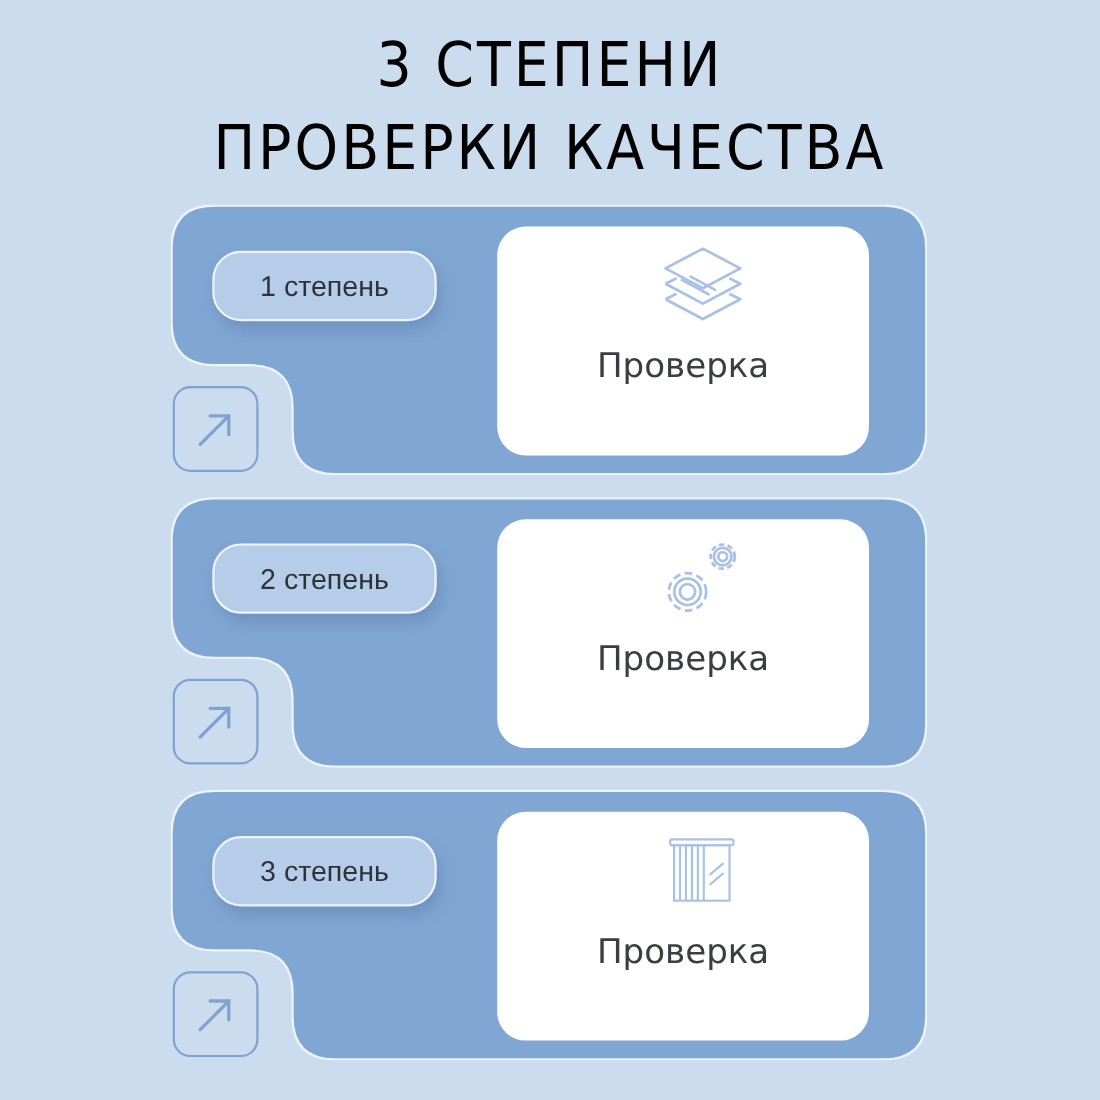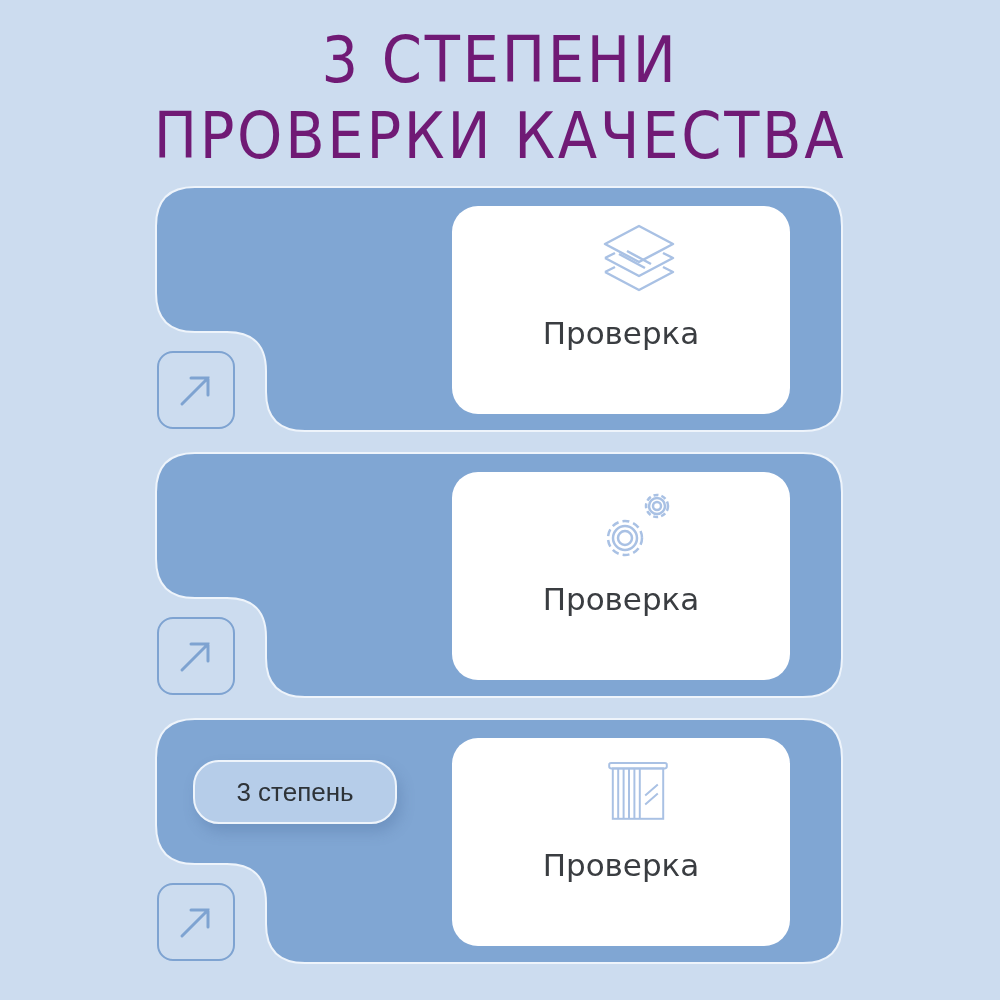--- a/index.html
+++ b/index.html
@@ -6,22 +6,22 @@
   body {
     width: 1000px; height: 1000px;
     background: #ccdcef;
     font-family: "Liberation Sans", "DejaVu Sans", sans-serif;
     position: relative; overflow: hidden;
   }
   .title {
     position: absolute; left: 0; right: 0; top: 22px;
     text-align: center;
     font-family: "DejaVu Sans", sans-serif;
-    font-size: 64px; line-height: 76px;
-    color: #701a75; letter-spacing: 3px; font-weight: 500;
+    font-size: 56px; line-height: 76px;
+    color: #000000; letter-spacing: 3px; font-weight: 500;
   }
   .title div { transform: scaleX(0.9); }
   .card { position: absolute; left: 155px; width: 688px; height: 246px; }
   .card svg.shape { position: absolute; left: 0; top: 0; }
   .badge {
     position: absolute; left: 38px; top: 42px;
     width: 204px; height: 64px;
     background: #b6cde9;
     border: 2px solid #eef4fb;
     border-radius: 26px;
@@ -55,20 +55,21 @@
 
 <div class="title">
   <div>3 СТЕПЕНИ</div>
   <div>ПРОВЕРКИ КАЧЕСТВА</div>
 </div>
 
 <div class="card" style="top:186px;">
   <svg class="shape" width="688" height="246" viewBox="0 0 688 246">
     <path d="M40 1 H648 Q687 1 687 40 V206 Q687 245 648 245 H150 Q111 245 111 206 V185 Q111 146 72 146 H40 Q1 146 1 107 V40 Q1 1 40 1 Z" fill="#80a6d3" stroke="#eef4fb" stroke-width="2"></path>
   </svg>
+  <div class="badge">1 степень</div>
   <div class="arrowbox">
     <svg width="44" height="44" viewBox="0 0 44 44">
       <path d="M8 36 L34 10 M17 10 H34 V27" fill="none" stroke="#7ea3d1" stroke-width="3" stroke-linecap="round"></path>
     </svg>
   </div>
   <div class="panel">
     <svg class="icon" viewBox="0 0 80 80">
       <g fill="none" stroke="#a9c1e4" stroke-width="2.5" stroke-linejoin="round">
         <path d="M40 8 L74 26 L40 44 L6 26 Z"></path>
         <path d="M6 40 L16 35 M64 35 L74 40 L40 58 L6 40"></path>
@@ -79,20 +80,21 @@
     <div class="label">
       <div>Проверка</div>
     </div>
   </div>
 </div>
 
 <div class="card" style="top:452px;">
   <svg class="shape" width="688" height="246" viewBox="0 0 688 246">
     <path d="M40 1 H648 Q687 1 687 40 V206 Q687 245 648 245 H150 Q111 245 111 206 V185 Q111 146 72 146 H40 Q1 146 1 107 V40 Q1 1 40 1 Z" fill="#80a6d3" stroke="#eef4fb" stroke-width="2"></path>
   </svg>
+  <div class="badge">2 степень</div>
   <div class="arrowbox">
     <svg width="44" height="44" viewBox="0 0 44 44">
       <path d="M8 36 L34 10 M17 10 H34 V27" fill="none" stroke="#7ea3d1" stroke-width="3" stroke-linecap="round"></path>
     </svg>
   </div>
   <div class="panel">
     <svg class="icon" viewBox="0 0 80 80" style="left:145px;top:14px;">
       <g fill="none" stroke="#a9c1e4" stroke-width="2.5">
         <circle cx="28" cy="52" r="17" stroke-dasharray="7 4"></circle>
         <circle cx="28" cy="52" r="12"></circle>

